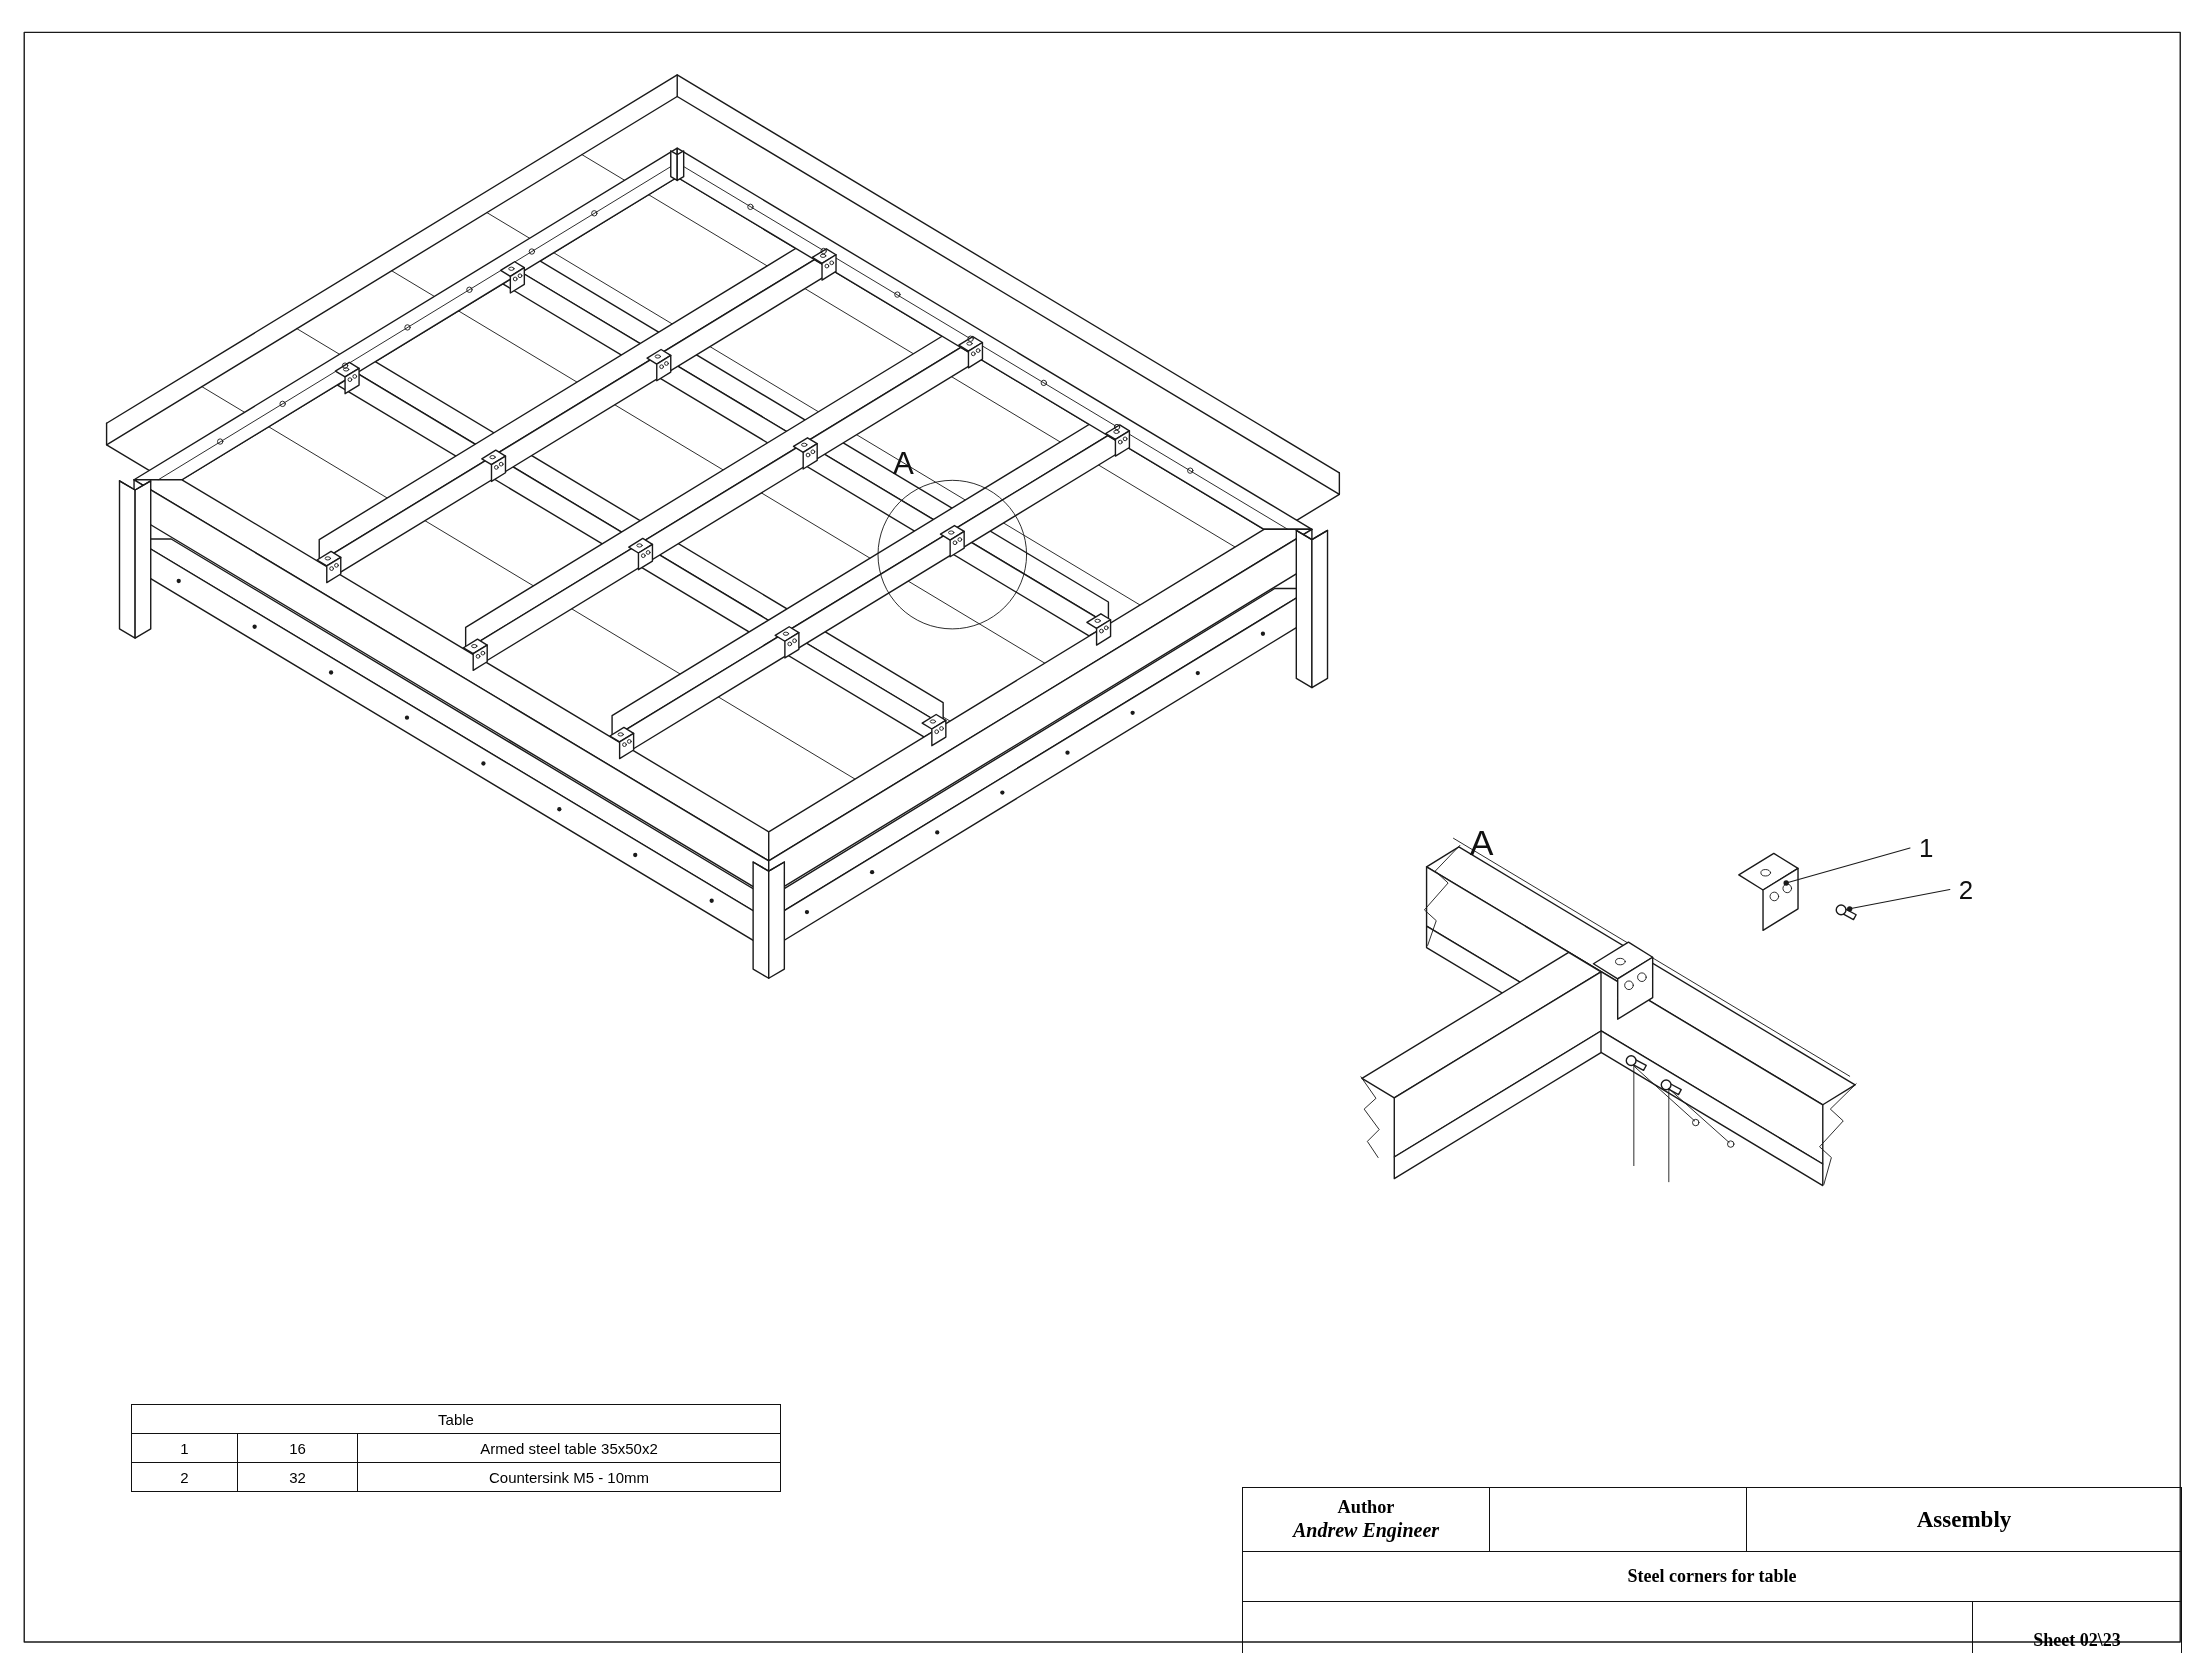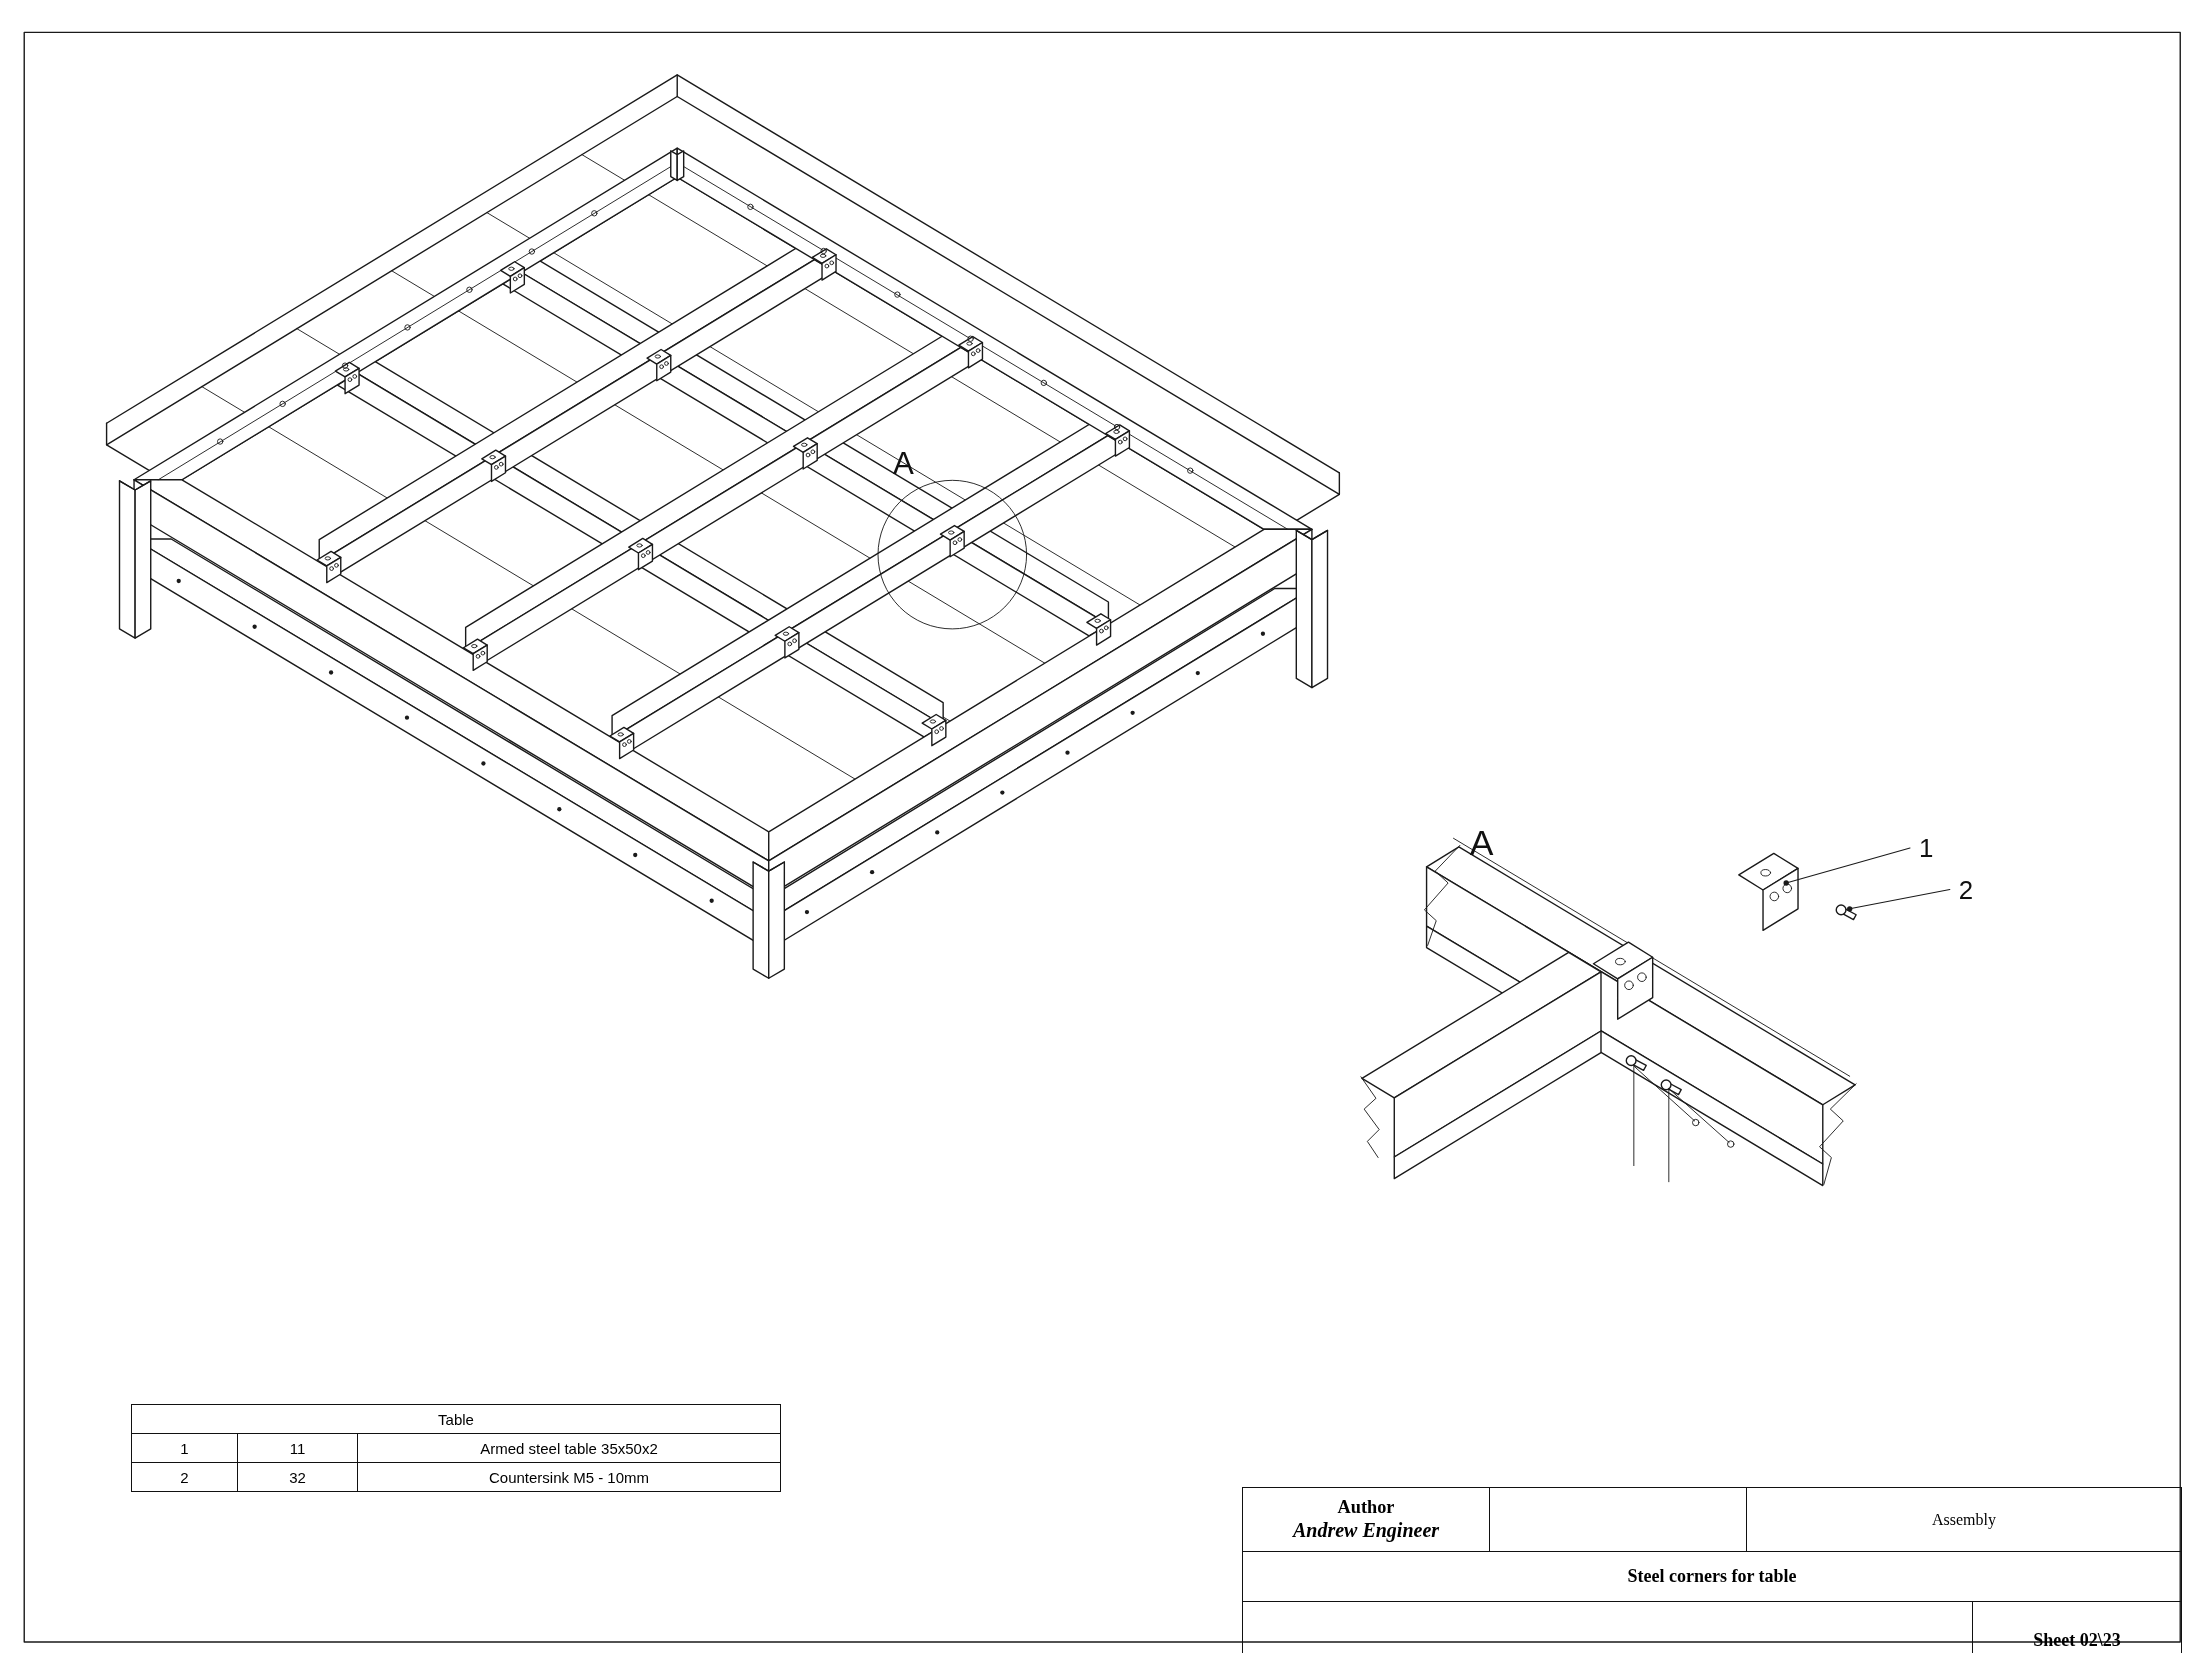--- a/index.html
+++ b/index.html
@@ -16,21 +16,21 @@
               table-layout:fixed;font-size:15px;color:#000;}
   table.parts td,table.parts th{border:1.1px solid #111;height:28px;text-align:center;
               font-weight:400;padding:0 4.3px;white-space:nowrap;overflow:hidden;}
   
   table.tblock{position:absolute;left:1242px;top:1487px;width:938px;height:190px;
                border-collapse:collapse;table-layout:fixed;color:#000;
                font-family:"Liberation Serif",serif;}
   table.tblock td{border:1.3px solid #111;padding:0 6.5px;vertical-align:middle;text-align:center;overflow:hidden;}
   .authorlbl{font-weight:700;font-size:18.3px;line-height:1.25;}
   .authorname{font-weight:700;font-style:italic;font-size:20px;line-height:1.25;}
-  .doctype{font-weight:400;font-size:16px;margin-top:24px;}
+  .doctype{font-weight:700;font-size:23px;margin-top:24px;}
   .dwgtitle{font-weight:700;font-size:18px;}
   .sheetinfo{font-weight:700;font-size:18px;text-align:left;}
 </style>
 </head>
 <body>
 
 <div class="sheet">
 
 <svg width="2205" height="1654" viewBox="0 0 4096 3072">
   <defs>
@@ -236,21 +236,21 @@
         <col style="width:106px">
         <col style="width:120px">
         <col style="width:423px">
       </colgroup>
   <tbody>
     <tr>
       <td colspan="3">Table</td>
     </tr>
     <tr>
       <td>1</td>
-      <td>11</td>
+      <td>16</td>
       <td>Armed steel table 35x50x2</td>
     </tr>
     <tr>
       <td>2</td>
       <td>32</td>
       <td>Countersink M5 - 10mm</td>
     </tr>
   </tbody>
 </table>
 

